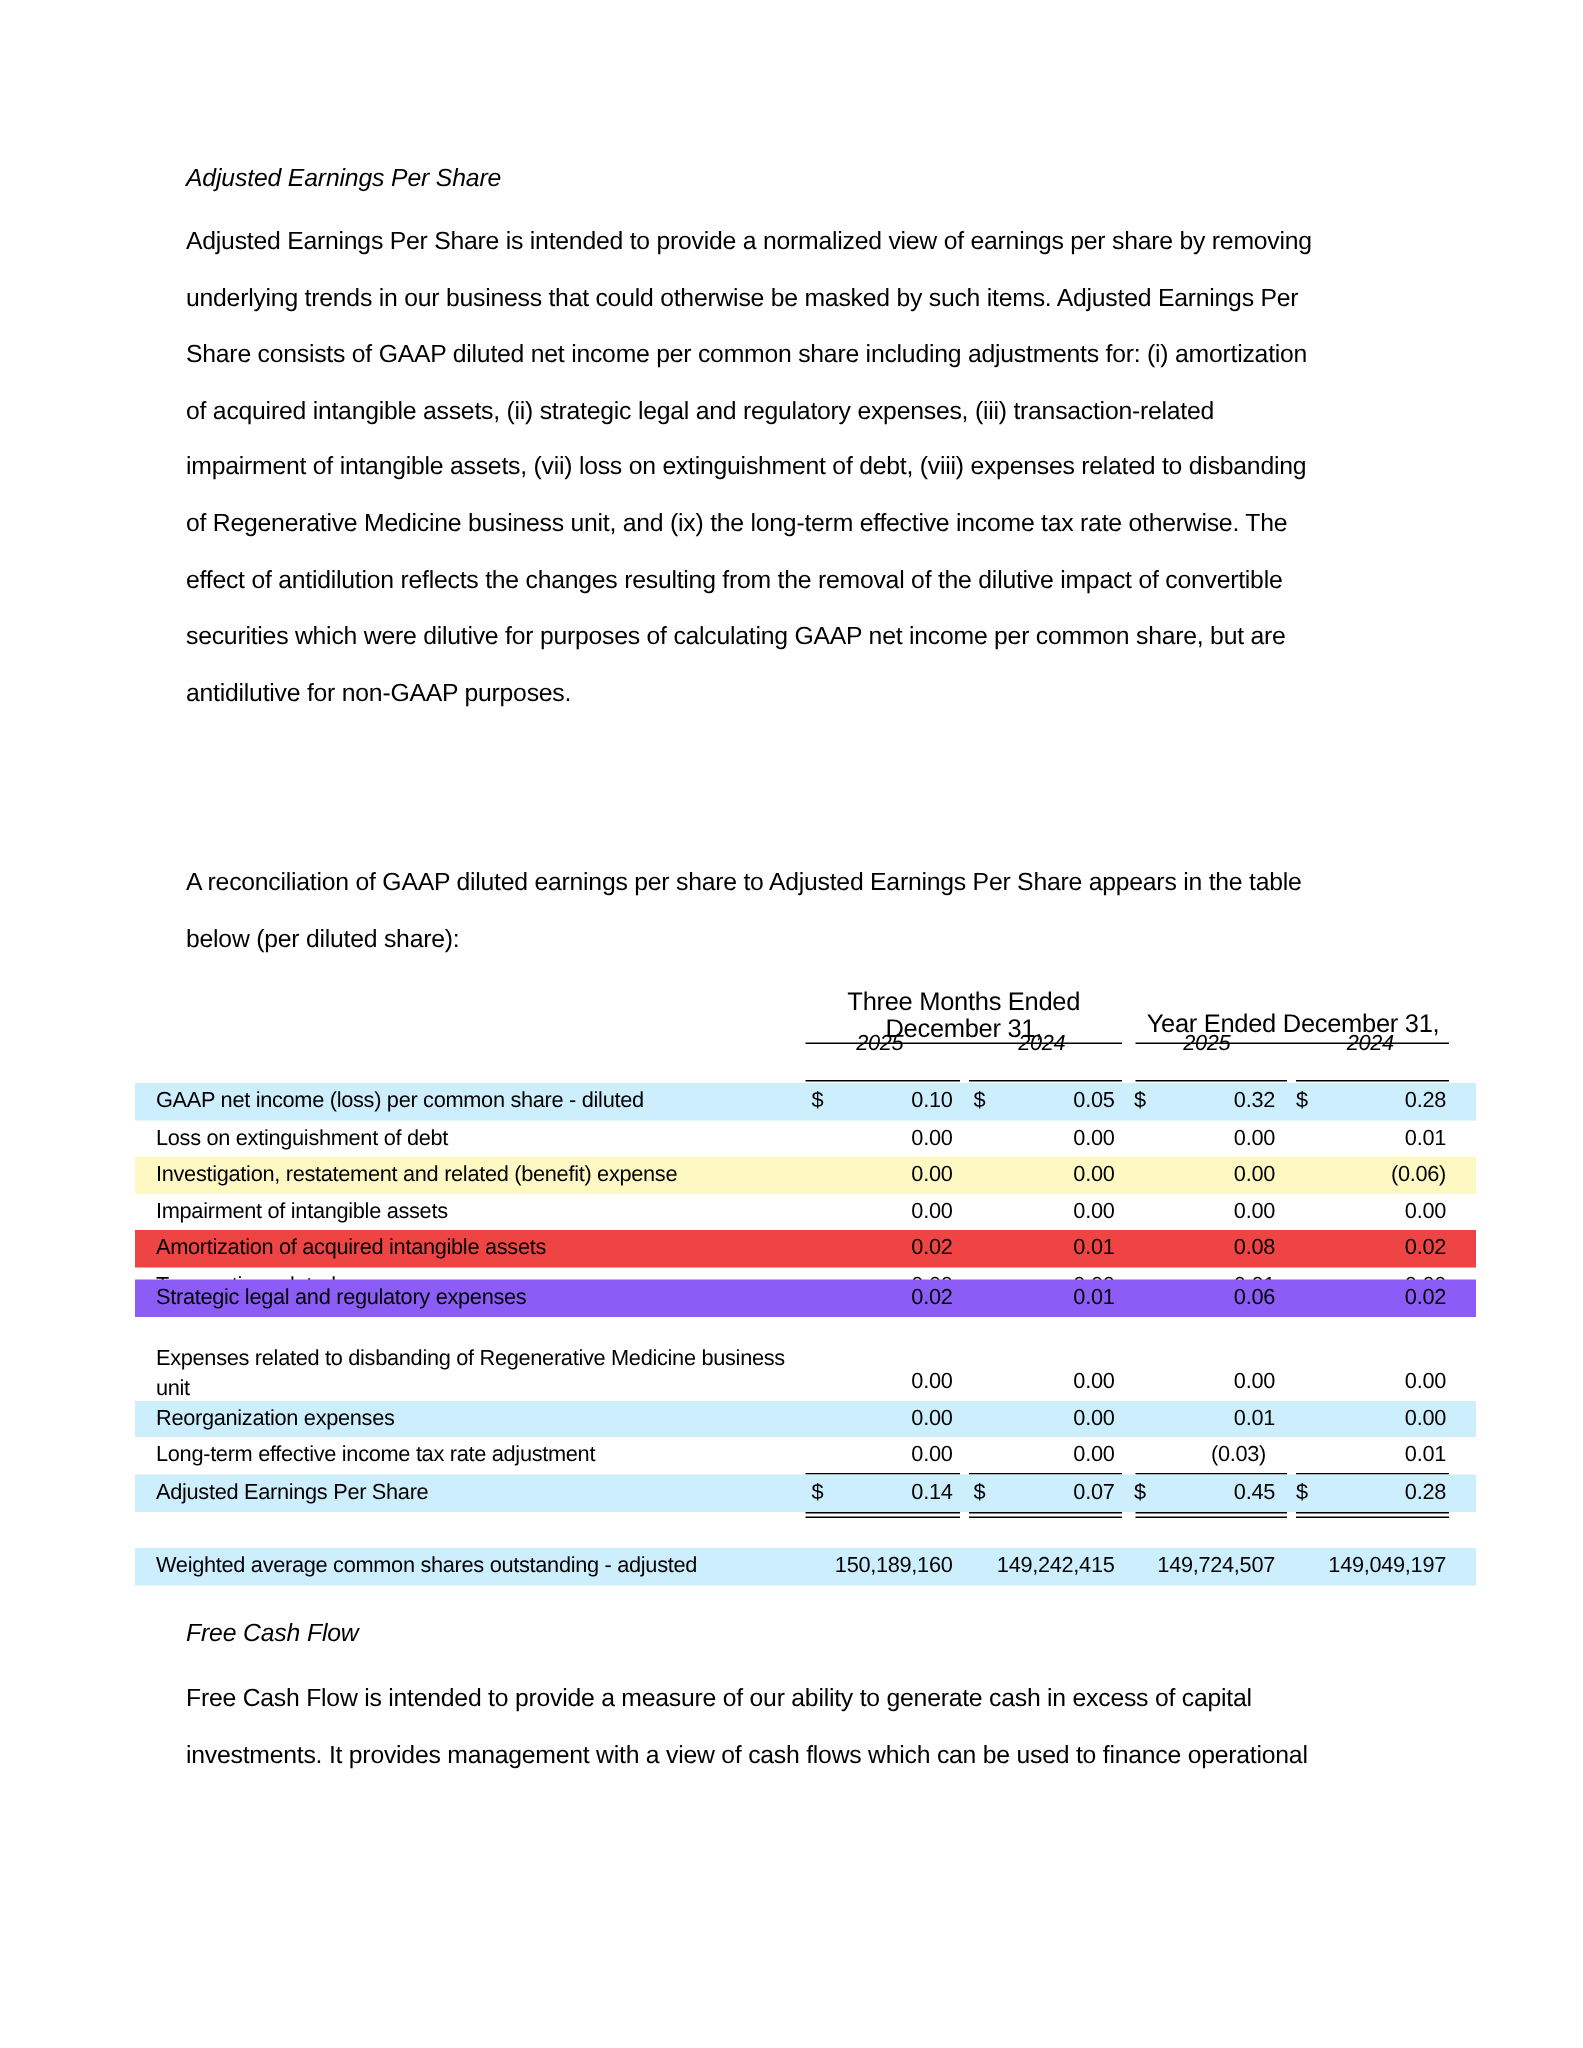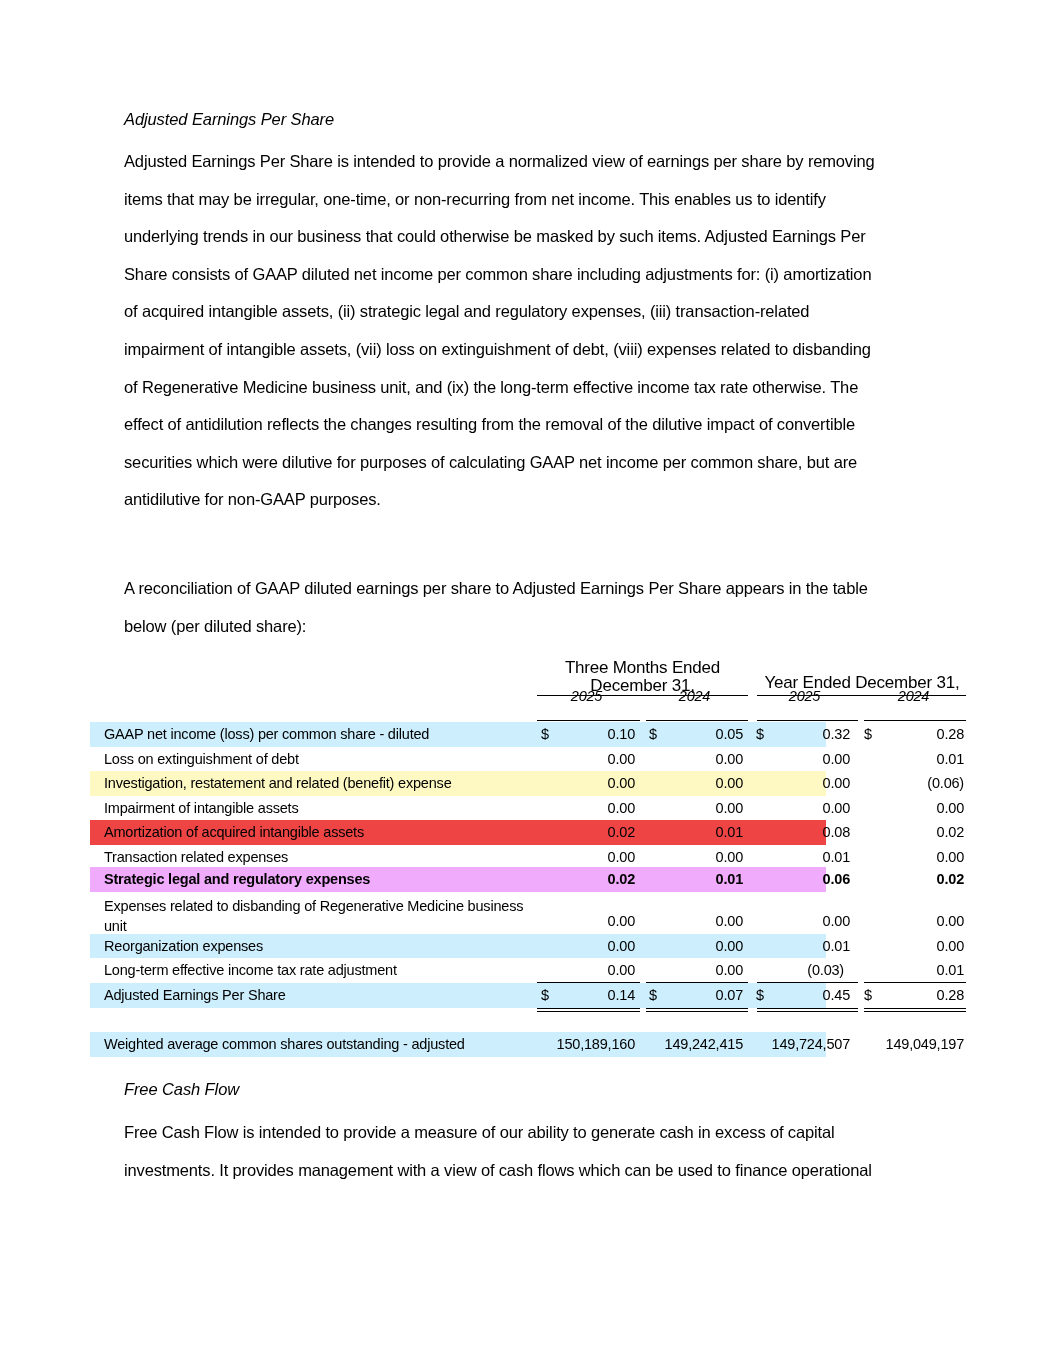--- a/index.html
+++ b/index.html
@@ -13,21 +13,21 @@
   #p2 { top: 570px; }
   #h2 { top: 1080px; }
   #p3 { top: 1114px; }
 
   .tbl { position: absolute; left: 90px; top: 655px; width: 876px; font-size: 14.5px; letter-spacing: -0.2px; }
   .hdr-group { position: absolute; text-align: center; font-size: 17px; line-height: 18px; }
   .hdr-group.three { left: 447px; width: 211px; top: 4px; }
   .hdr-group.year { left: 667px; width: 210px; top: 19px; }
   .uline { position: absolute; height: 0; border-top: 1.3px solid #000; }
   .yr { position: absolute; top: 32px; width: 95px; text-align: center; line-height: 18px; font-style: italic; }
-  .row { position: absolute; left: 0; width: 736px; height: 24.5px; }
+  .row { position: absolute; left: 0; width: 876px; height: 24.5px; padding-left: 18px; }
   .row.shade { background: #cdeefc; }
   .row .label { position: absolute; left: 14px; top: 0; line-height: 24.5px; white-space: nowrap; }
   .row .cell { position: absolute; top: 0; line-height: 24.5px; height: 24.5px; }
   .cell .dollar { position: absolute; left: 4px; }
   .cell .val { position: absolute; right: 0; }
   .c1 { left: 447px; width: 98px; }
   .c2 { left: 555px; width: 98px; }
   .c3 { left: 662px; width: 98px; }
   .c4 { left: 770px; width: 104px; }
   .row.tall { height: 40px; }
@@ -36,21 +36,20 @@
 </style>
 </head>
 <body>
 
 <div class="page">
 
   <div id="h1" class="heading-italic">Adjusted Earnings Per Share</div>
 
   <div id="p1" class="para">
     <span class="line">Adjusted Earnings Per Share is intended to provide a normalized view of earnings per share by removing</span>
-    <span class="line">items that may be irregular, one-time, or non-recurring from net income. This enables us to identify</span>
     <span class="line">underlying trends in our business that could otherwise be masked by such items. Adjusted Earnings Per</span>
     <span class="line">Share consists of GAAP diluted net income per common share including adjustments for: (i) amortization</span>
     <span class="line">of acquired intangible assets, (ii) strategic legal and regulatory expenses, (iii) transaction-related</span>
     <span class="line">impairment of intangible assets, (vii) loss on extinguishment of debt, (viii) expenses related to disbanding</span>
     <span class="line">of Regenerative Medicine business unit, and (ix) the long-term effective income tax rate otherwise. The</span>
     <span class="line">effect of antidilution reflects the changes resulting from the removal of the dilutive impact of convertible</span>
     <span class="line">securities which were dilutive for purposes of calculating GAAP net income per common share, but are</span>
     <span class="line">antidilutive for non-GAAP purposes.</span>
   </div>
 
@@ -167,21 +166,21 @@
           <span class="val">0.00</span>
         </span>
       <span class="cell c3">
           <span class="val">0.01</span>
         </span>
       <span class="cell c4">
           <span class="val">0.00</span>
         </span>
     </div>
 
-    <div class="row shade" style="top: 212px; background: #f0abfc; font-weight: bold;">
+    <div class="row shade" style="top: 198px; background: #8b5cf6;">
       <span class="label">Strategic legal and regulatory expenses</span>
       <span class="cell c1">
           <span class="val">0.02</span>
         </span>
       <span class="cell c2">
           <span class="val">0.01</span>
         </span>
       <span class="cell c3">
           <span class="val">0.06</span>
         </span>

